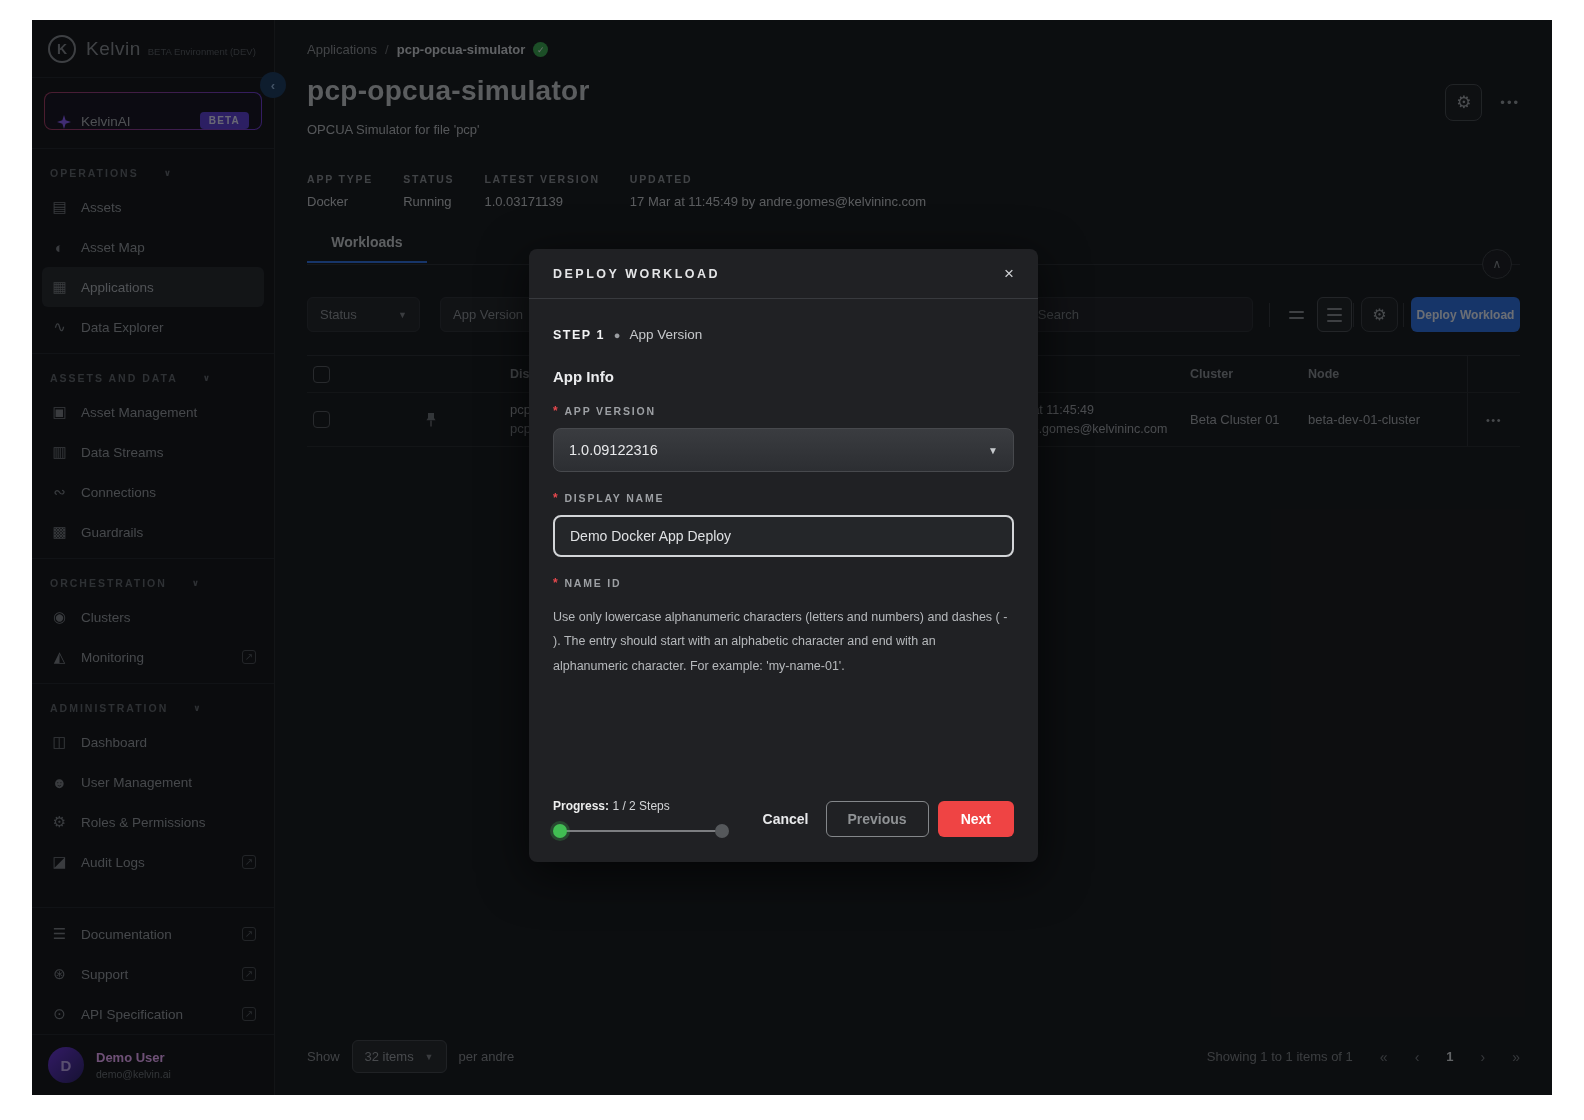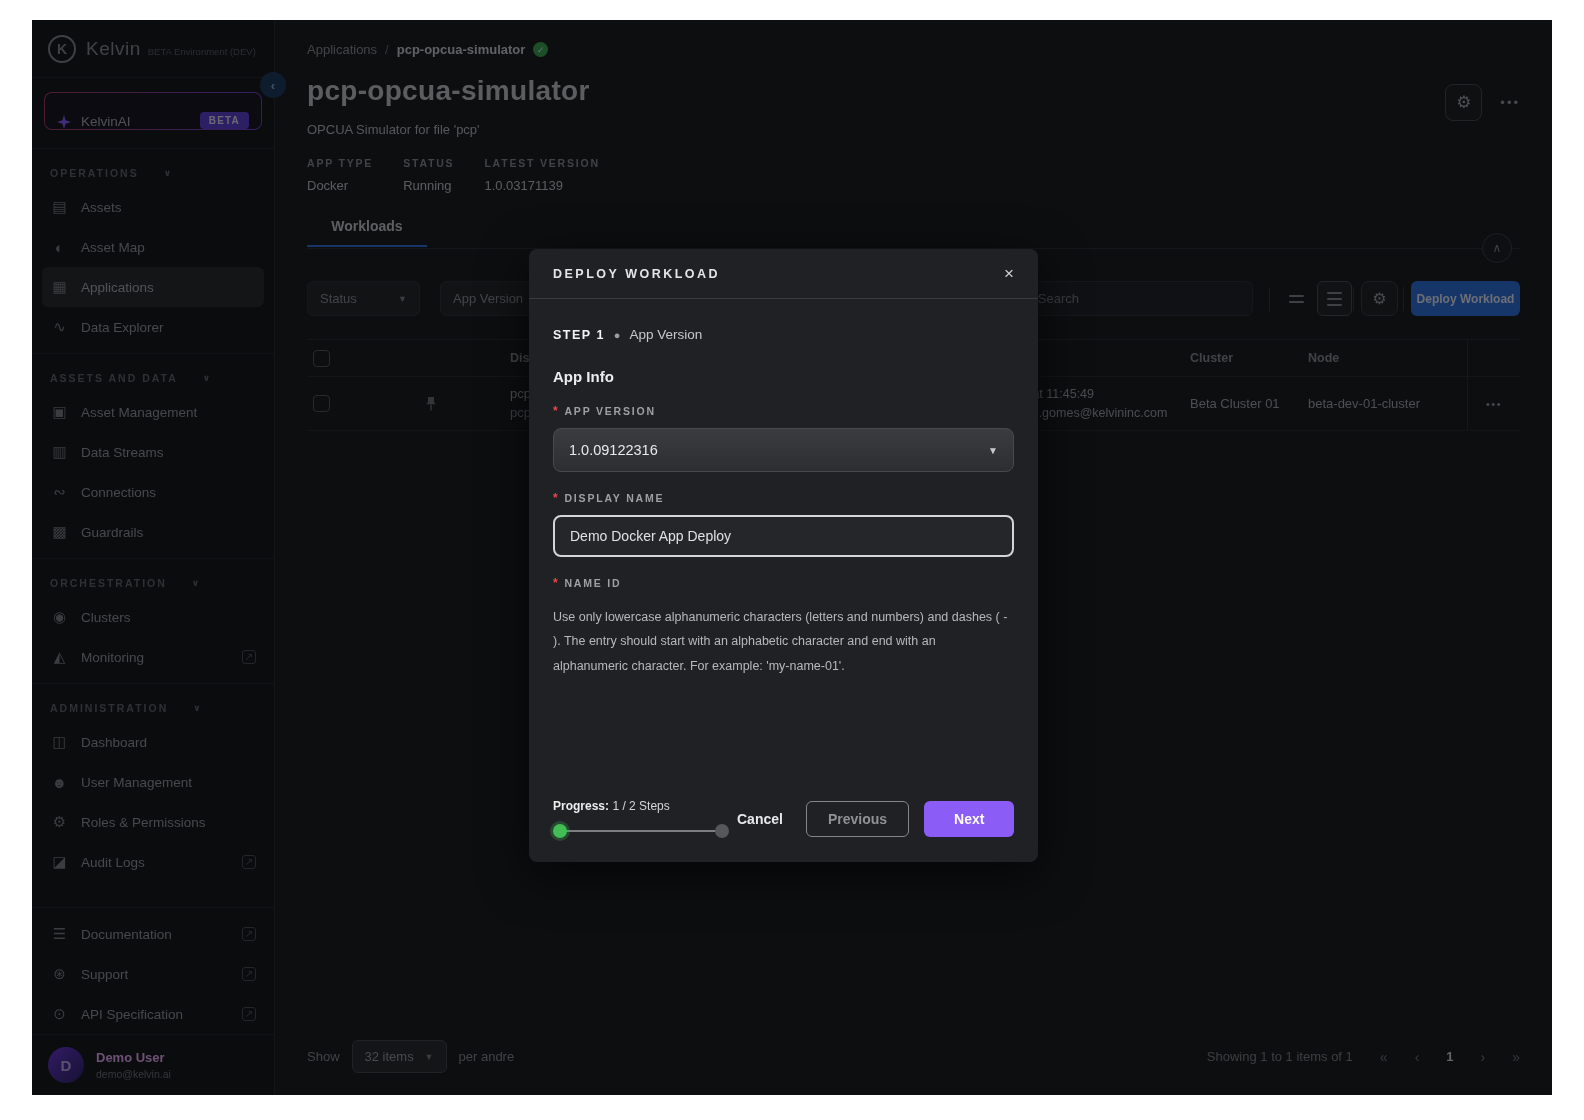--- a/index.html
+++ b/index.html
@@ -37,21 +37,21 @@
   .crumb-row{margin-top:22px;display:flex;align-items:center;gap:8px;font-size:13px}
   .crumb-parent{color:#8e9194}
   .crumb-sep{color:#6b6e71}
   .crumb-cur{color:#cfd1d4;font-weight:bold}
   .check-badge{width:15px;height:15px;border-radius:50%;background:#3aa74e;color:#eaf5ec;font-size:9px;display:flex;align-items:center;justify-content:center}
   .hdr-actions{position:absolute;right:32px;top:64px;display:flex;align-items:center;gap:18px}
   .gear-btn{width:37px;height:37px;border:1px solid #46494d;border-radius:8px;display:flex;align-items:center;justify-content:center;color:#a3a6aa;font-size:17px;background:#1c1d20}
   .dots-btn{color:#96999d;font-size:13px;letter-spacing:2px}
   .page-title{margin-top:18px;font-size:28px;font-weight:bold;color:#c6c8ca;letter-spacing:.3px}
   .subtitle{margin-top:15px;font-size:13px;color:#b7b9bc}
-  .meta-row{margin-top:20px;display:flex;gap:30px}
+  .meta-row{margin-top:36px;display:flex;gap:30px}
   .meta-b .ml{font-size:10.5px;font-weight:bold;letter-spacing:1.8px;color:#8b8e92}
   .meta-b .mv{margin-top:9px;font-size:13px;color:#c3c5c8}
   .tabbar{margin-top:24px;position:relative;border-bottom:1px solid #2b2d31;height:32px}
   .tab{display:inline-flex;justify-content:center;width:120px;padding-bottom:11px;font-size:14px;font-weight:bold;color:#c9ccce;border-bottom:2px solid #2f6fe0}
   .collapse-up{position:absolute;right:8px;bottom:-15px;width:30px;height:30px;border-radius:50%;border:1px solid #3c3f43;background:#1b1c1f;color:#84878b;display:flex;align-items:center;justify-content:center;font-size:12px}
   .toolbar{position:relative;height:36px;margin-top:32px}
   .select{position:absolute;height:35px;background:#222427;border:1px solid #2e3034;border-radius:6px;display:flex;align-items:center;padding:0 12px;font-size:13px;color:#8f9296}
   .select .car{margin-left:auto;color:#7c7f83;font-size:9px;padding-left:10px}
   .f-status{left:0;width:113px}
   .f-appver{left:133px;width:200px}
@@ -105,24 +105,24 @@
   .inp.plain{height:40px;border:1px solid #3a3c40;background:#2f3134}
   .inp.plain input{color:#cfd1d4}
   .helper{margin-top:15px;font-size:12.5px;color:#b6b9bc;line-height:1.95;max-width:462px}
   .m-foot{margin-top:auto;display:flex;align-items:center;padding:0 24px 24px}
   .prog .pl{font-size:12px;color:#d4d6d8}
   .prog .pl b{color:#eceded}
   .track{margin-top:11px;position:relative;width:176px;height:14px}
   .track .line{position:absolute;left:7px;right:7px;top:6px;height:2px;background:#7c7e81}
   .track .d1{position:absolute;left:0;top:0;width:14px;height:14px;border-radius:50%;background:#41bd53;box-shadow:0 0 0 3px rgba(65,189,83,.25)}
   .track .d2{position:absolute;right:0;top:0;width:14px;height:14px;border-radius:50%;background:#55585b}
-  .m-btns{margin-left:auto;display:flex;align-items:center;gap:15px}
+  .m-btns{margin-left:auto;display:flex;align-items:center;gap:9px}
   .btn-cancel{font-size:14px;font-weight:bold;color:#e8e9eb;padding:9px 8px;background:none;border:none;font-family:inherit}
   .btn-prev{border:1px solid #84878a;border-radius:6px;padding:9px 21px;font-size:14px;font-weight:bold;color:#8f9295;background:transparent;font-family:inherit}
-  .btn-next{background:#8b5cf6;border:none;border-radius:6px;padding:10px 30px;font-size:14px;font-weight:bold;color:#fff;font-family:inherit}
+  .btn-next{background:#ef4444;border:none;border-radius:6px;padding:10px 23px;font-size:14px;font-weight:bold;color:#fff;font-family:inherit}
   svg{display:block}
 </style>
 </head>
 <body>
 
 <div class="app">
 
   <aside class="sidebar">
     <div class="logo-row">
       <div class="k-circle">K</div>
@@ -275,20 +275,24 @@
           <div class="ml">APP TYPE</div>
           <div class="mv">Docker</div>
         </div>
       <div class="meta-b">
           <div class="ml">STATUS</div>
           <div class="mv">Running</div>
         </div>
       <div class="meta-b">
           <div class="ml">LATEST VERSION</div>
           <div class="mv">1.0.03171139</div>
+        </div>
+      <div class="meta-b">
+          <div class="ml">UPDATED</div>
+          <div class="mv">17 Mar at 11:45:49 by andre.gomes@kelvininc.com</div>
         </div>
     </div>
 
     <div class="tabbar">
       <div class="tab">Workloads</div>
       <div class="collapse-up">
           <span>∧</span>
         </div>
     </div>
 

